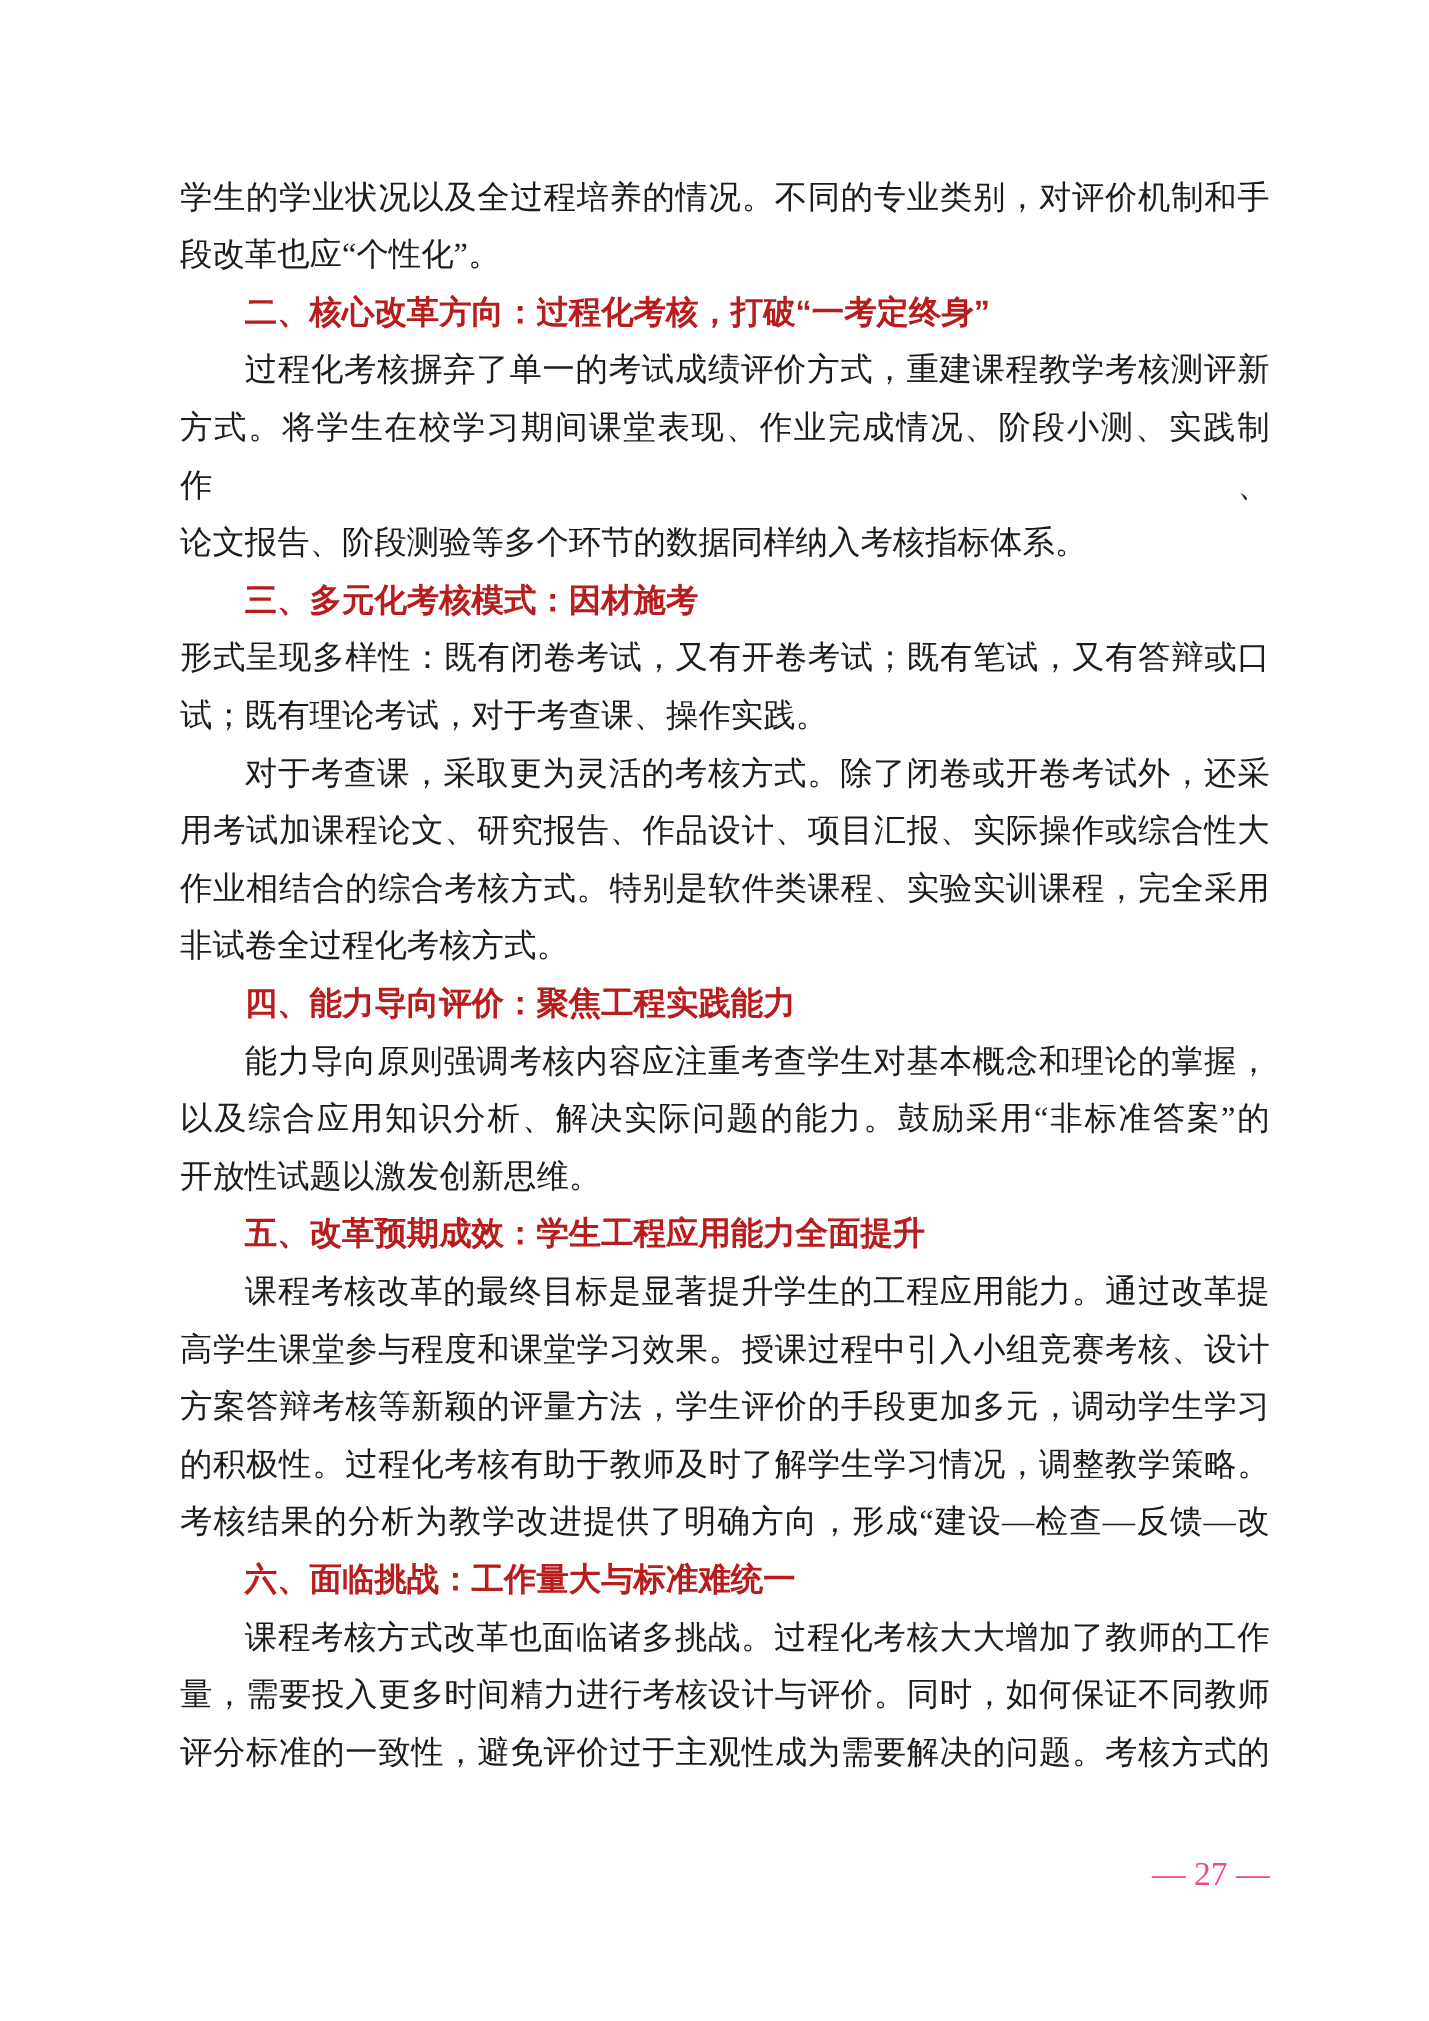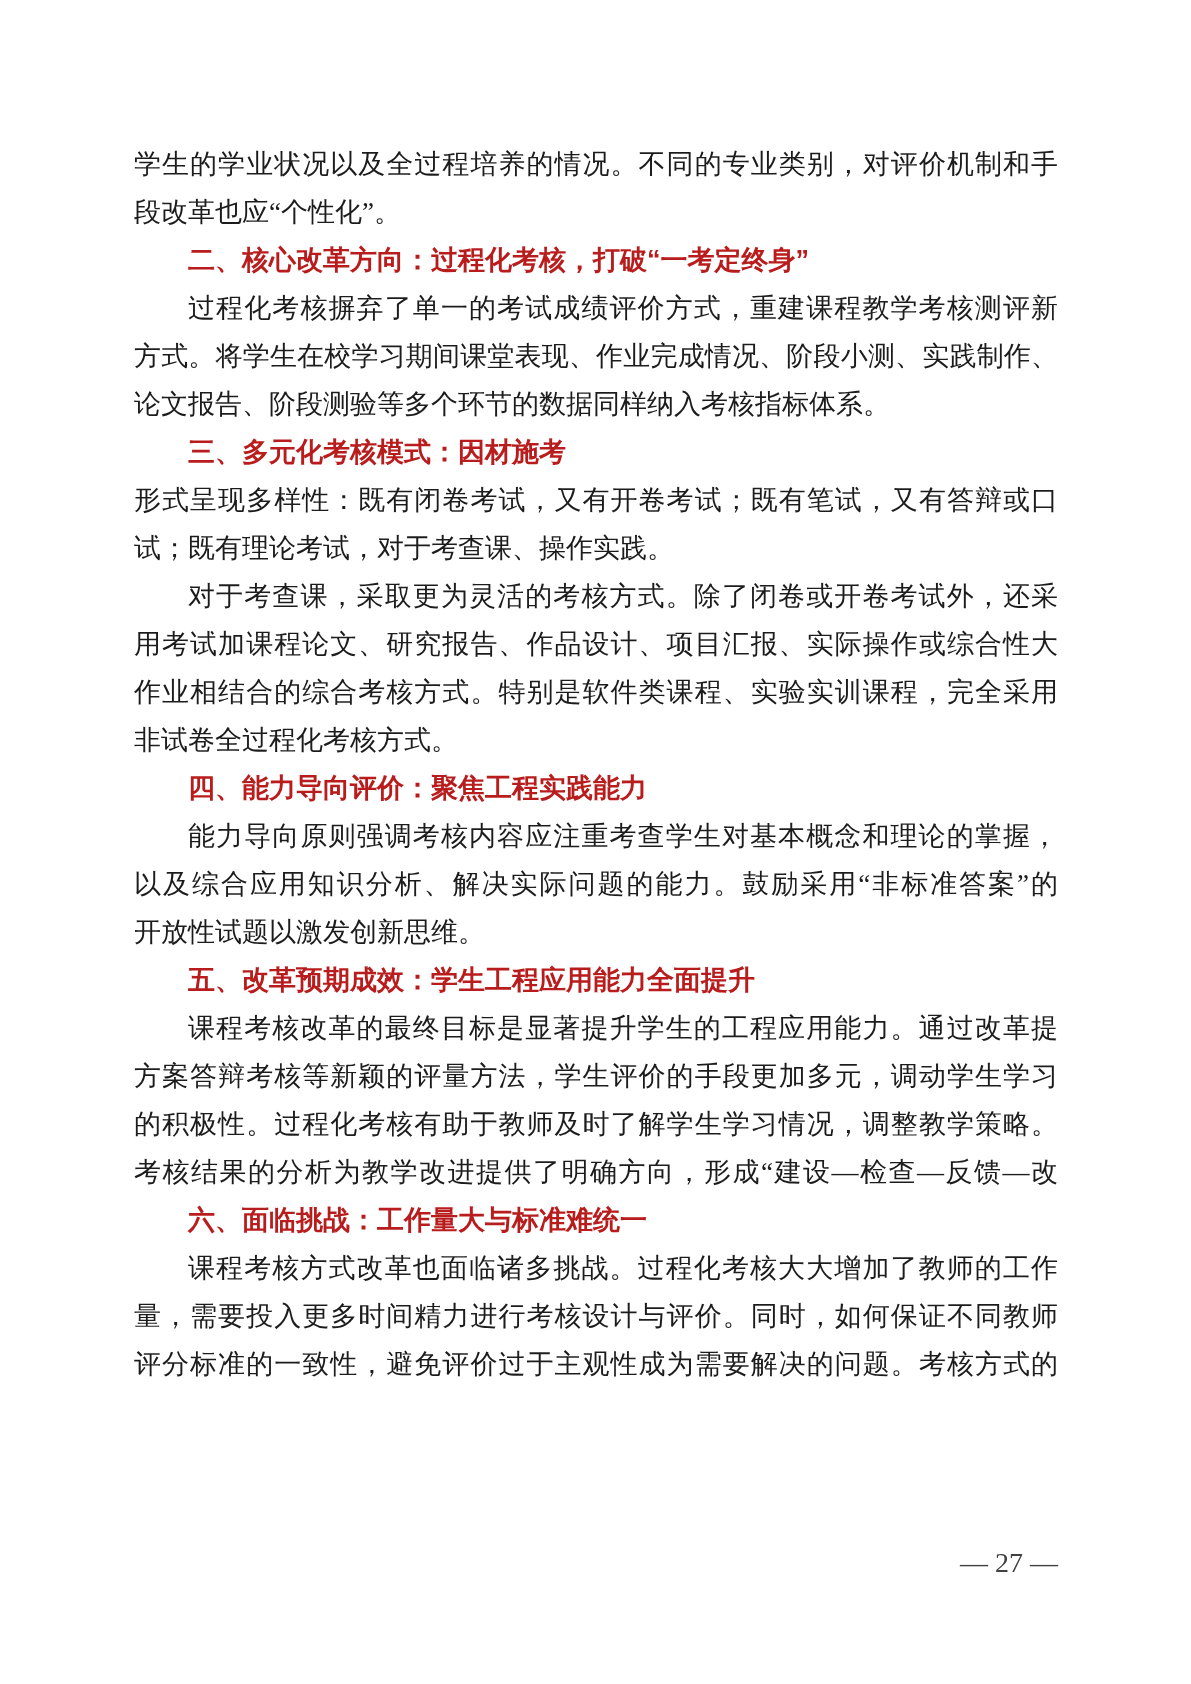--- a/index.html
+++ b/index.html
@@ -19,20 +19,21 @@
   .doc-body {
     position: absolute;
     left: 134px;
     top: 140px;
     width: 924px;
     font-size: 27px;
     line-height: 48px;
   }
   .line {
     min-height: 48px;
+    margin-left: 16px;
   }
   .line.fill {
     text-align: justify;
     text-align-last: justify;
   }
   .line.indent {
     text-indent: 2em;
   }
   .line.heading {
     font-family: "Liberation Sans", "DejaVu Sans", sans-serif;
@@ -41,21 +42,21 @@
     color: #b91c1c;
   }
   .footer {
     position: absolute;
     left: 134px;
     top: 1546px;
     width: 924px;
     text-align: right;
     font-size: 28px;
     line-height: 34px;
-    color: #404040;
+    color: #ec4899;
     font-family: "Liberation Serif", "DejaVu Serif", serif;
   }
 </style>
 </head>
 <body>
 
 <div class="page">
   <div class="doc-body" id="doc-body">
       <div class="line fill">学生的学业状况以及全过程培养的情况。不同的专业类别，对评价机制和手</div>
       <div class="line">段改革也应“个性化”。</div>
@@ -69,20 +70,21 @@
       <div class="line indent fill">对于考查课，采取更为灵活的考核方式。除了闭卷或开卷考试外，还采</div>
       <div class="line fill">用考试加课程论文、研究报告、作品设计、项目汇报、实际操作或综合性大</div>
       <div class="line fill">作业相结合的综合考核方式。特别是软件类课程、实验实训课程，完全采用</div>
       <div class="line">非试卷全过程化考核方式。</div>
       <div class="line heading">四、能力导向评价：聚焦工程实践能力</div>
       <div class="line indent fill">能力导向原则强调考核内容应注重考查学生对基本概念和理论的掌握，</div>
       <div class="line fill">以及综合应用知识分析、解决实际问题的能力。鼓励采用“非标准答案”的</div>
       <div class="line">开放性试题以激发创新思维。</div>
       <div class="line heading">五、改革预期成效：学生工程应用能力全面提升</div>
       <div class="line indent fill">课程考核改革的最终目标是显著提升学生的工程应用能力。通过改革提</div>
+      <div class="line fill">高学生课堂参与程度和课堂学习效果。授课过程中引入小组竞赛考核、设计</div>
       <div class="line fill">方案答辩考核等新颖的评量方法，学生评价的手段更加多元，调动学生学习</div>
       <div class="line fill">的积极性。过程化考核有助于教师及时了解学生学习情况，调整教学策略。</div>
       <div class="line fill">考核结果的分析为教学改进提供了明确方向，形成“建设—检查—反馈—改</div>
       <div class="line heading">六、面临挑战：工作量大与标准难统一</div>
       <div class="line indent fill">课程考核方式改革也面临诸多挑战。过程化考核大大增加了教师的工作</div>
       <div class="line fill">量，需要投入更多时间精力进行考核设计与评价。同时，如何保证不同教师</div>
       <div class="line fill">评分标准的一致性，避免评价过于主观性成为需要解决的问题。考核方式的</div>
     </div>
   <div class="footer">
     <span>— 27 —</span>

